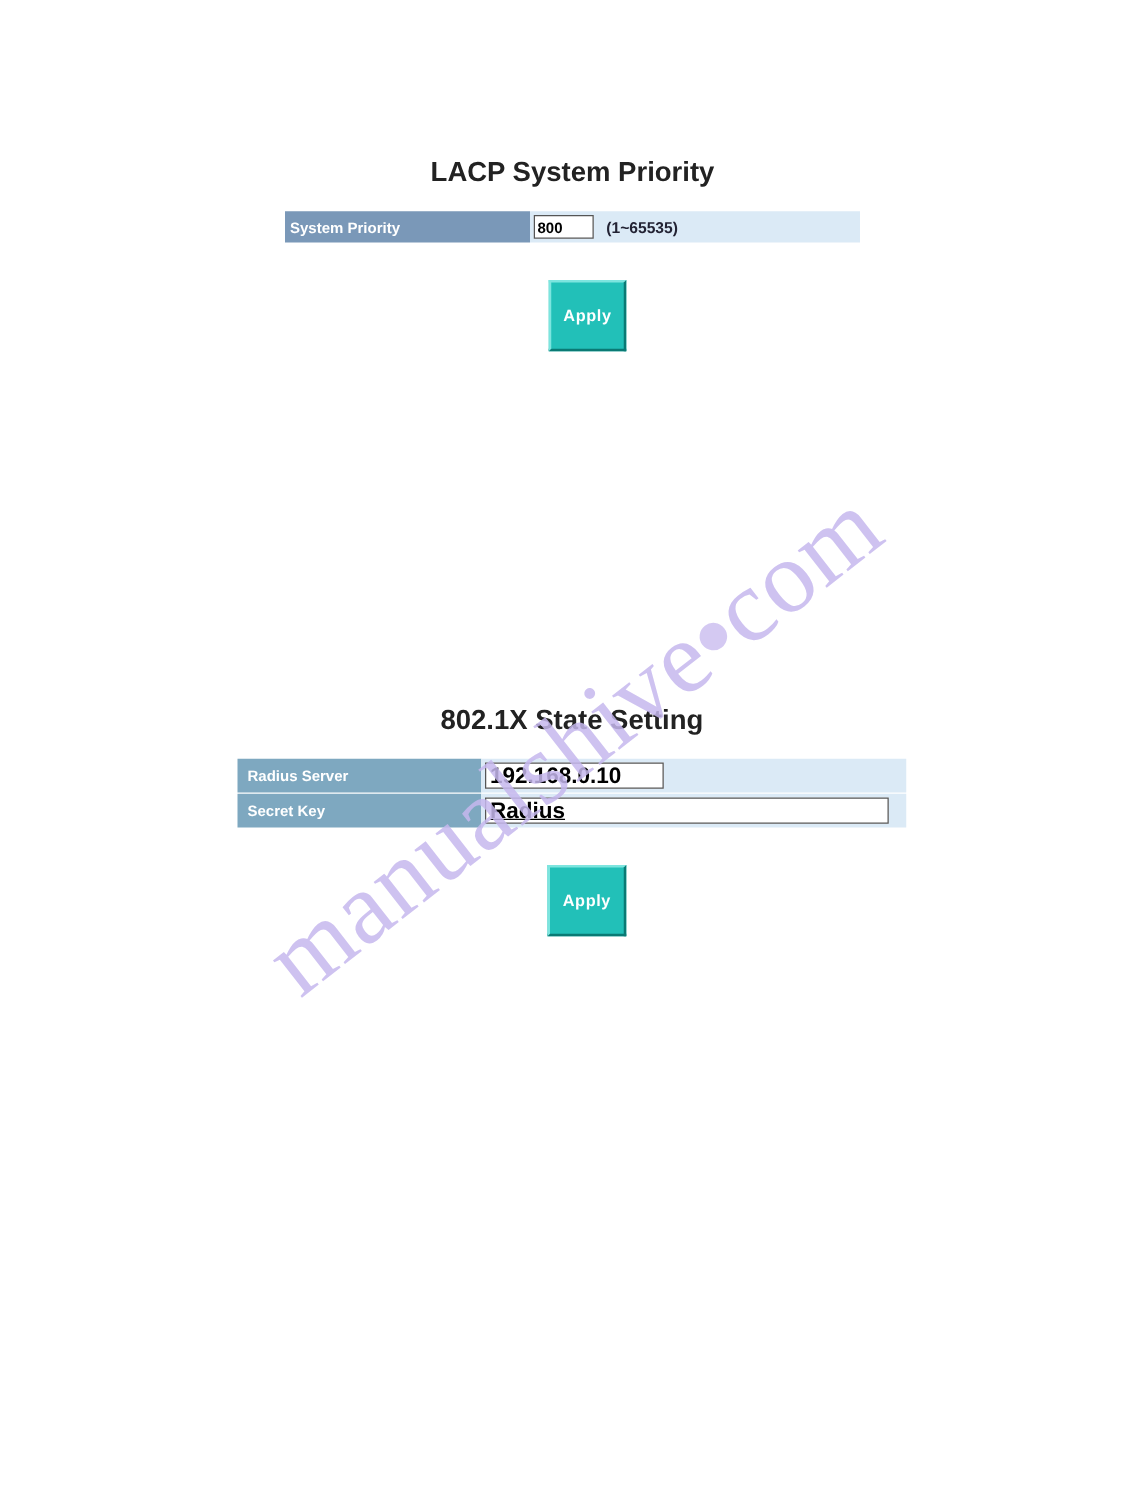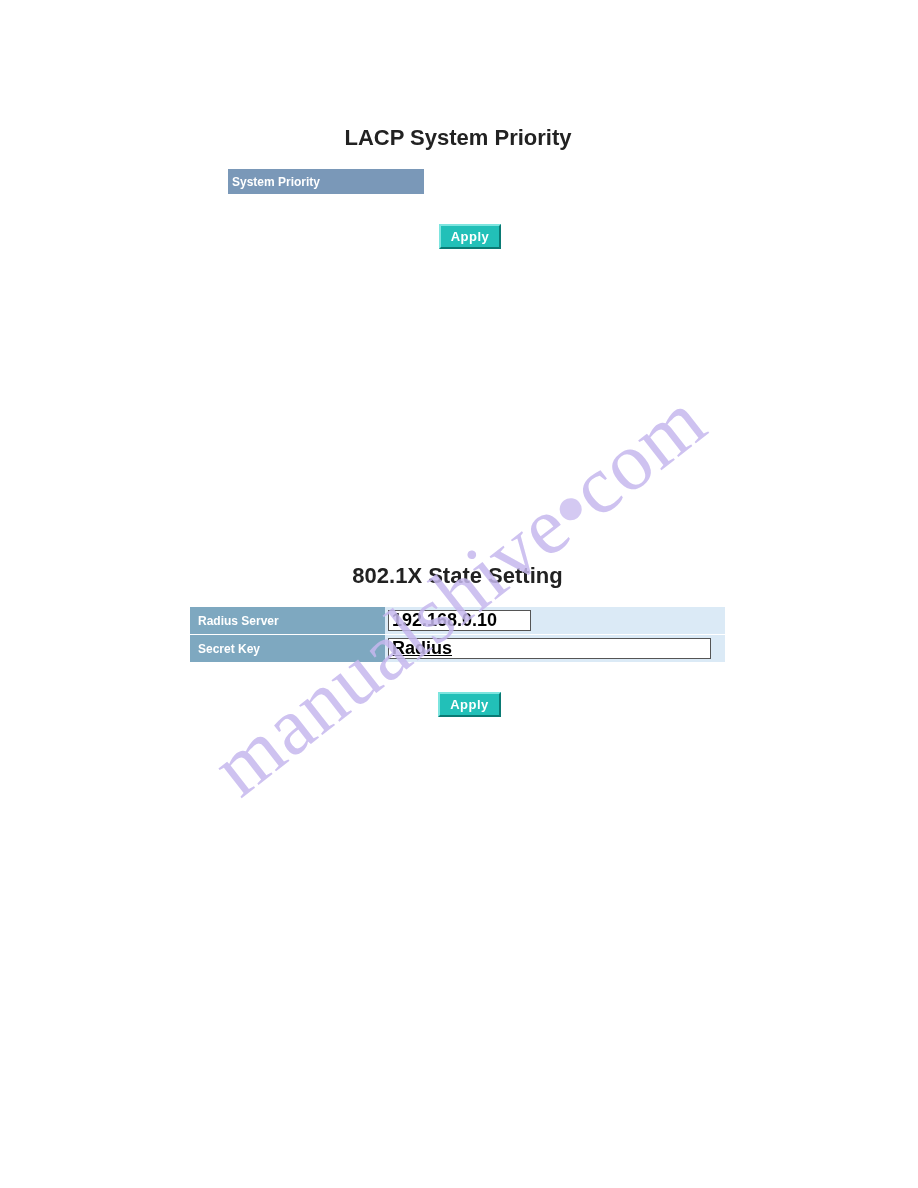--- a/index.html
+++ b/index.html
@@ -78,21 +78,21 @@
     .apply-wrap {
       text-align: center;
       margin-top: 30px;
     }
     .apply-btn {
       background: #22c0b8;
       color: #ffffff;
       font-weight: bold;
       font-size: 13px;
       font-family: Verdana, Arial, sans-serif;
-      padding: 3px 10px;
+      padding: 19px 10px;
       border-top: 2px solid #7de5df;
       border-left: 2px solid #7de5df;
       border-right: 2px solid #0a7a74;
       border-bottom: 2px solid #0a7a74;
       cursor: pointer;
       letter-spacing: 0.5px;
       margin-left: 24px;
     }
     .radius-table {
       width: 100%;
@@ -162,20 +162,24 @@
       opacity: 0.9;
     }
   </style>
 </head>
 <body>
 
 <div class="panel panel-lacp">
   <div class="title">LACP System Priority</div>
   <div class="row">
     <div class="label-cell lacp-label">System Priority</div>
+    <div class="lacp-value">
+      <input type="text" value="800" style="">
+      <span>(1~65535)</span>
+    </div>
   </div>
   <div class="apply-wrap">
     <button class="apply-btn">Apply</button>
   </div>
 </div>
 
 <div class="panel panel-radius">
   <div class="title">802.1X State Setting</div>
   <div class="radius-table">
     <div class="radius-row">

